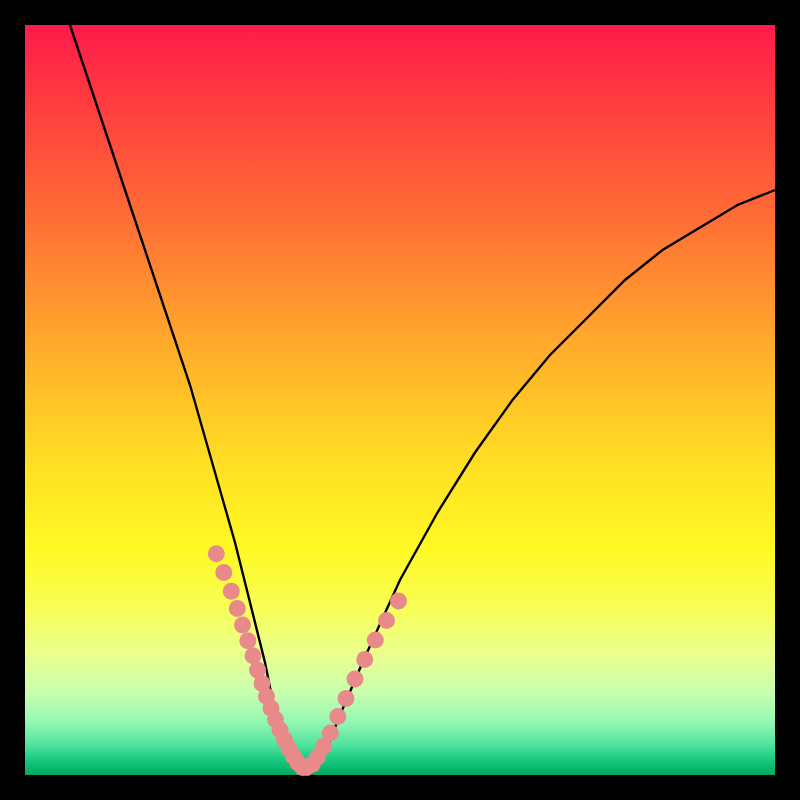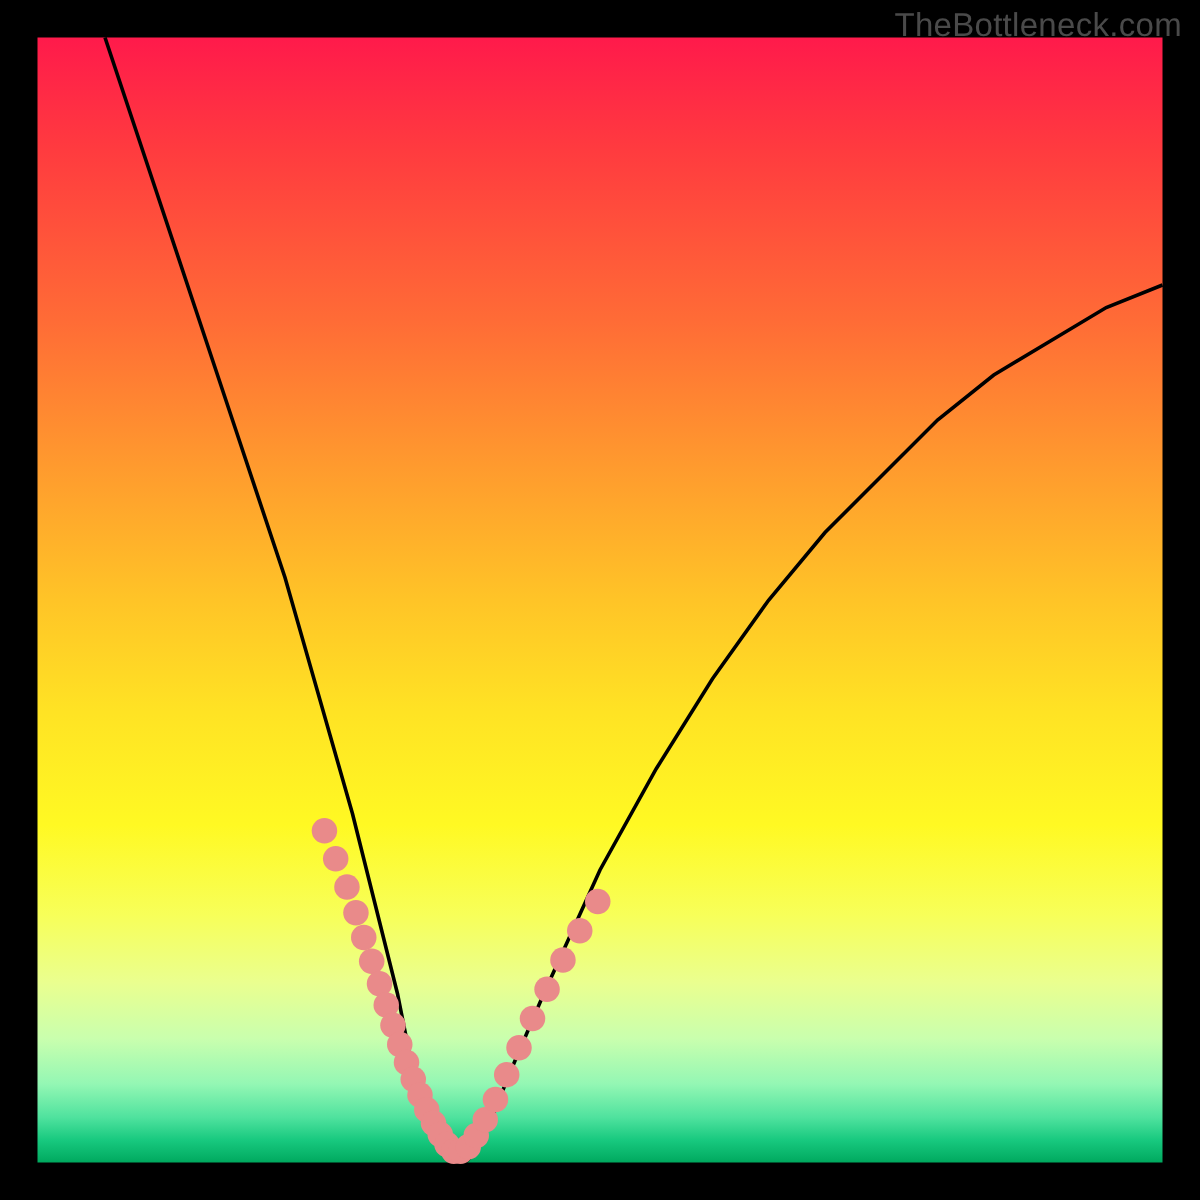--- a/index.html
+++ b/index.html
@@ -90,14 +90,13 @@
           <circle cx="312.8" cy="691.5" r="8.5" fill="#e98a8a"></circle>
           <circle cx="321.0" cy="673.5" r="8.5" fill="#e98a8a"></circle>
           <circle cx="330.0" cy="654.0" r="8.5" fill="#e98a8a"></circle>
           <circle cx="339.7" cy="634.5" r="8.5" fill="#e98a8a"></circle>
           <circle cx="350.3" cy="615.0" r="8.5" fill="#e98a8a"></circle>
           <circle cx="361.5" cy="595.5" r="8.5" fill="#e98a8a"></circle>
           <circle cx="373.5" cy="576.0" r="8.5" fill="#e98a8a"></circle>
         </g>
     </svg>
   </div>
-  <div class="watermark">TheBottleneck.com</div>
 </div>
 
 </body></html>

